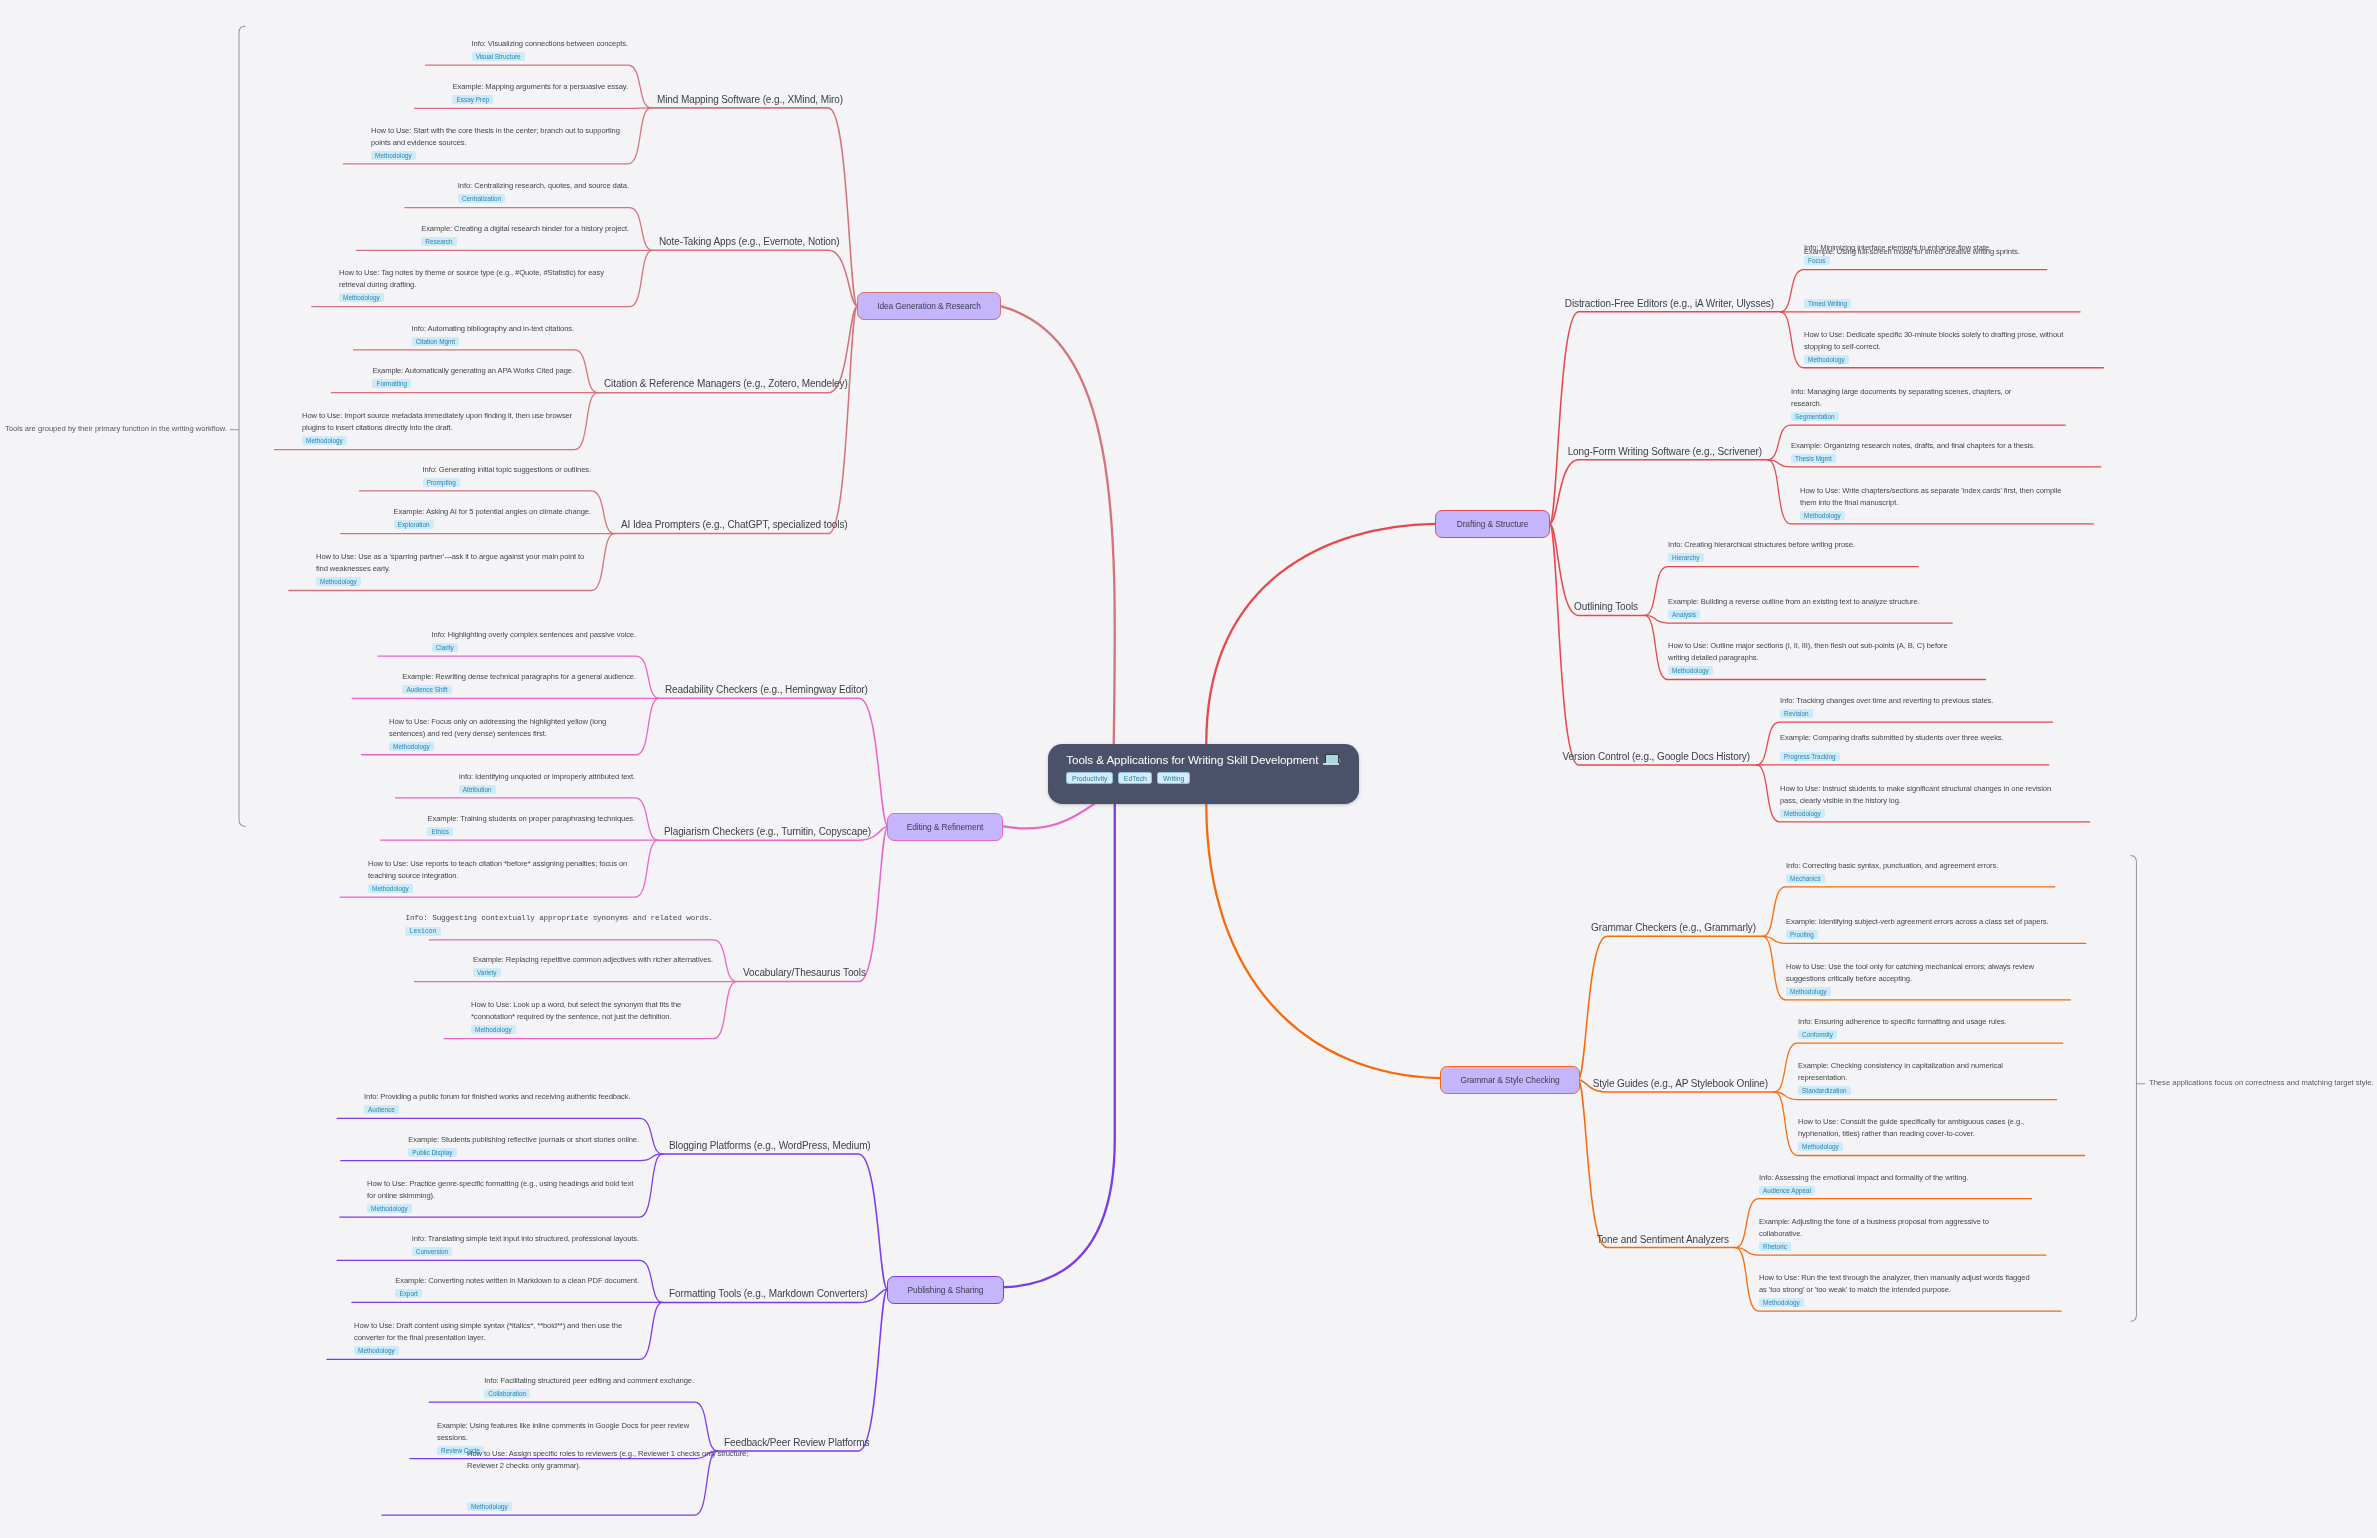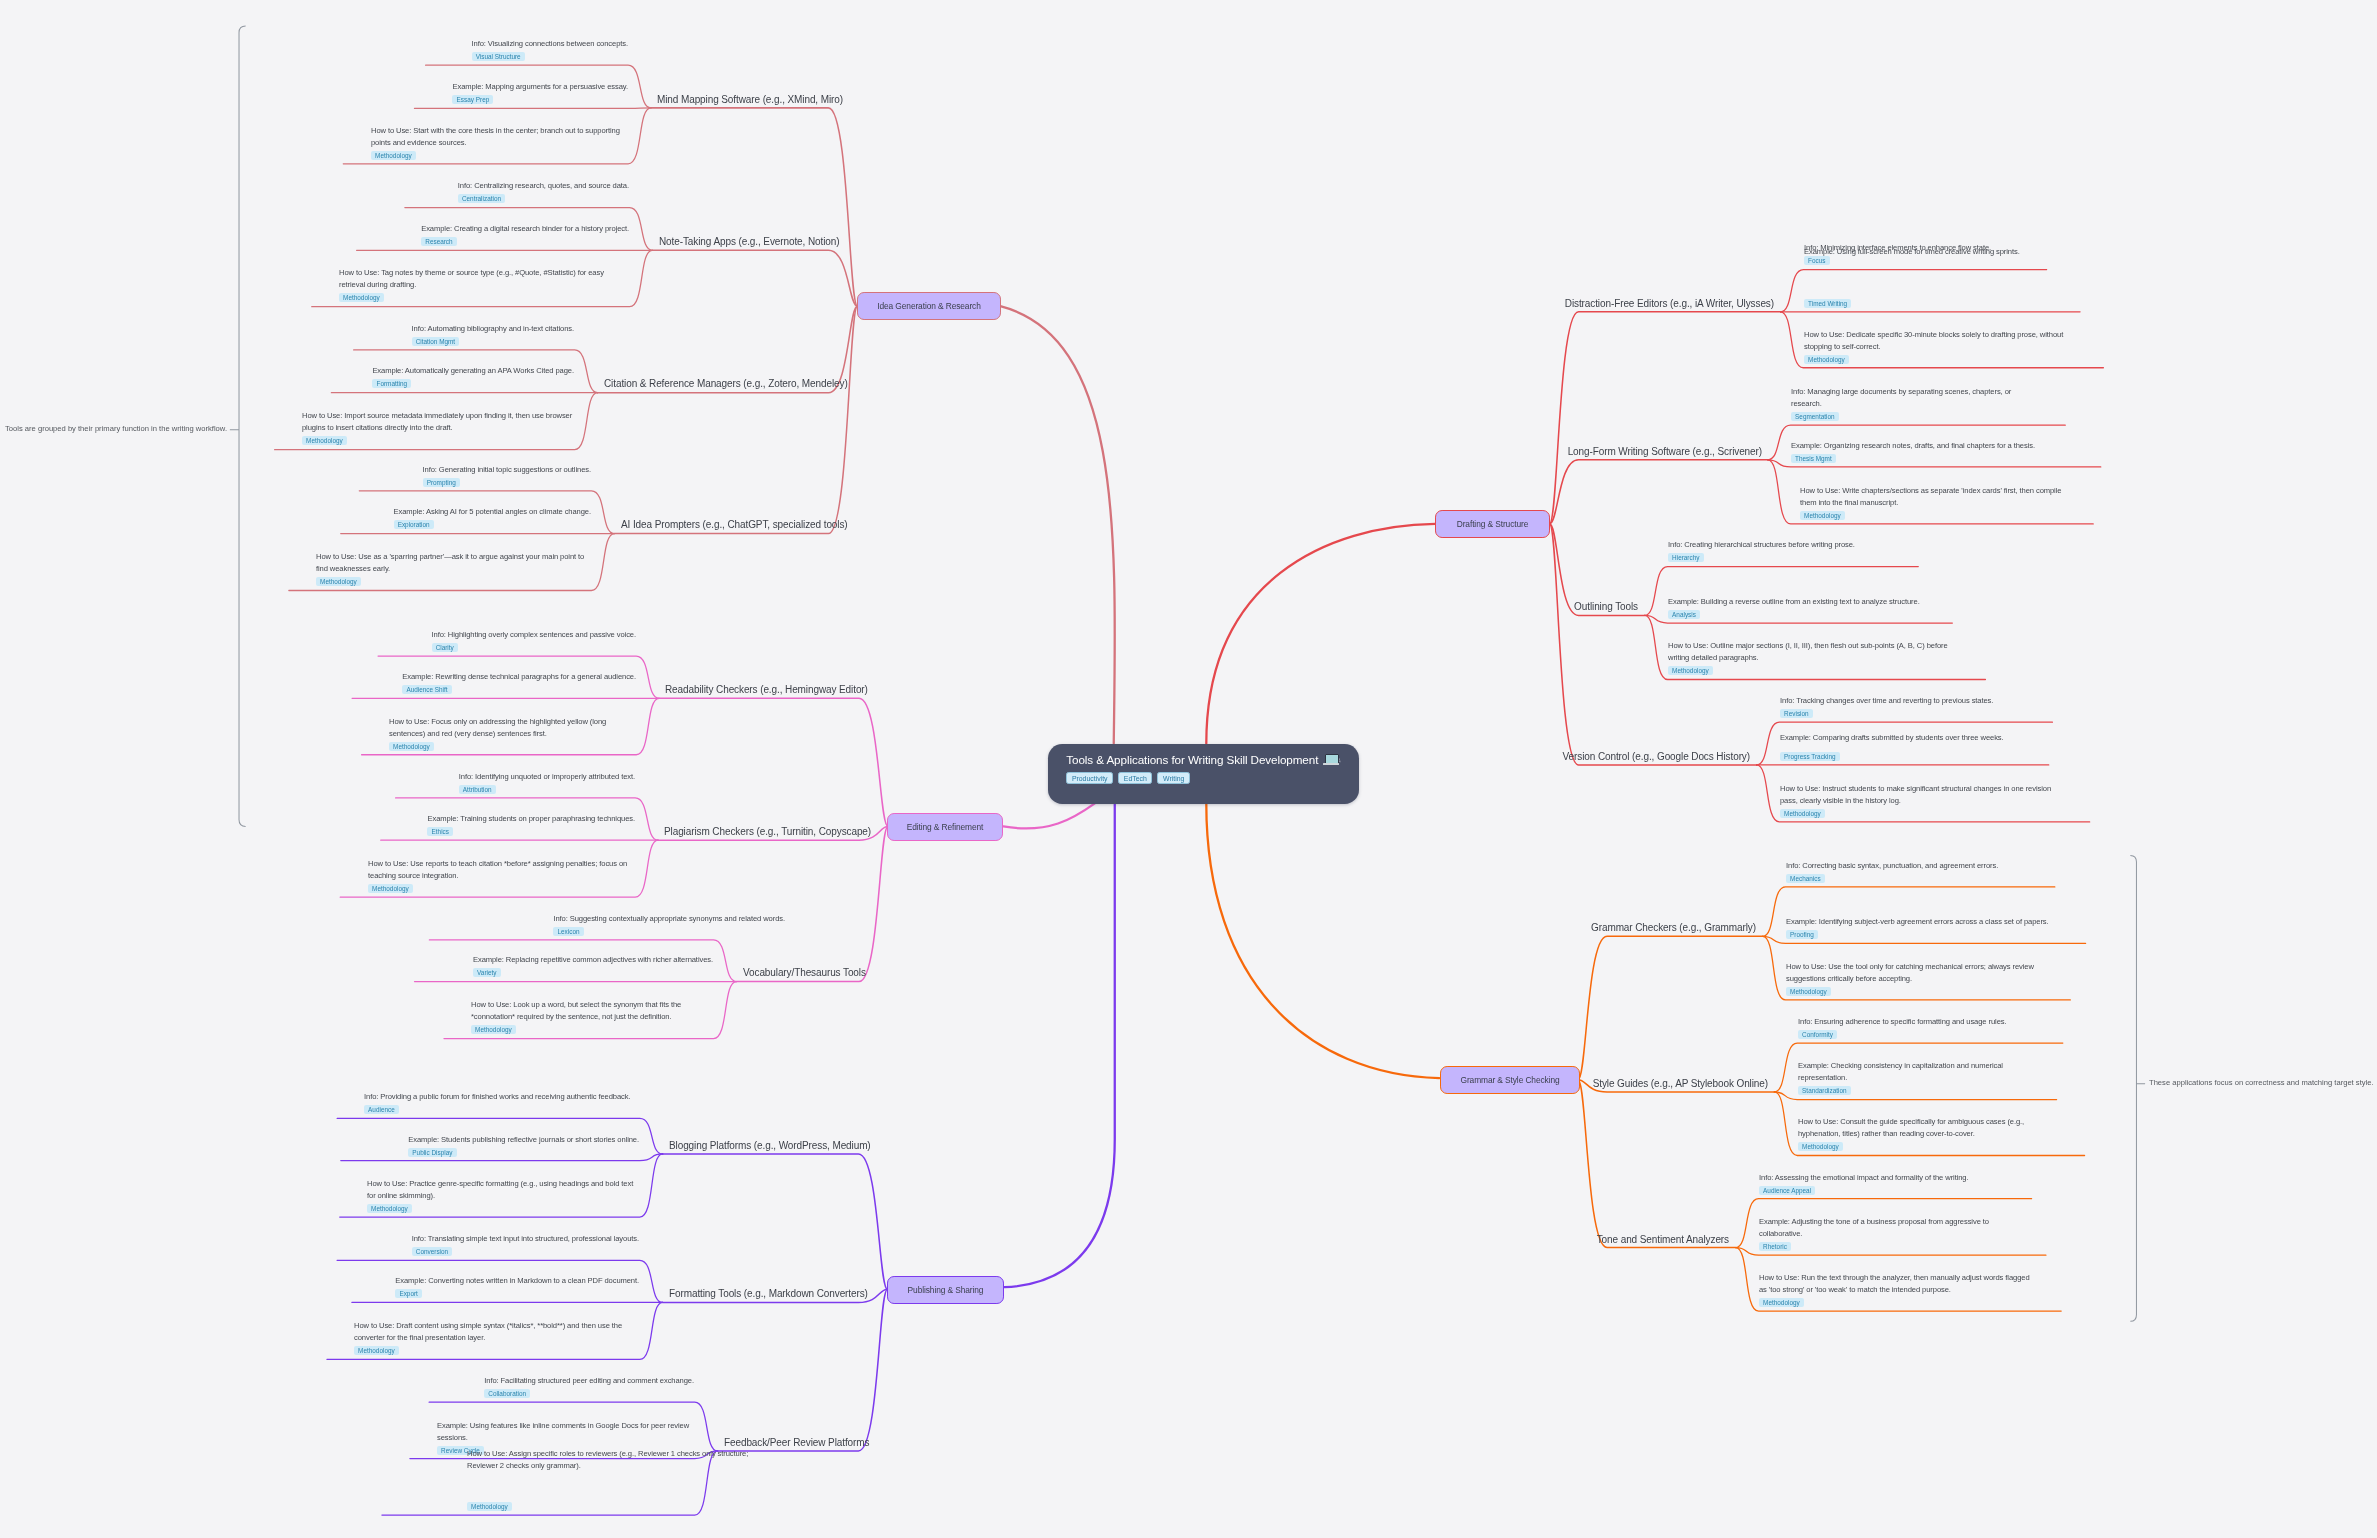--- a/index.html
+++ b/index.html
@@ -201,21 +201,21 @@
       </div>
       <div class="leaf nowrap" style="bottom: 702px; right: 1742px;">
         <div class="leaf-text">Example: Training students on proper paraphrasing techniques.</div>
         <span class="leaf-tag">Ethics</span>
       </div>
       <div class="leaf" style="bottom: 645px; width: 267px; right: 1742px;">
         <div class="leaf-text">How to Use: Use reports to teach citation *before* assigning penalties; focus on teaching source integration.</div>
         <span class="leaf-tag">Methodology</span>
       </div>
       <div class="tool-label" style="bottom: 560px; left: 743px;">Vocabulary/Thesaurus Tools</div>
-      <div class="leaf nowrap" style="bottom: 602px; right: 1592px;">
+      <div class="leaf nowrap" style="bottom: 602px; right: 1664px; font-family: Liberation Mono, monospace;">
         <div class="leaf-text">Info: Suggesting contextually appropriate synonyms and related words.</div>
         <span class="leaf-tag">Lexicon</span>
       </div>
       <div class="leaf nowrap" style="bottom: 561px; right: 1664px;">
         <div class="leaf-text">Example: Replacing repetitive common adjectives with richer alternatives.</div>
         <span class="leaf-tag">Variety</span>
       </div>
       <div class="leaf" style="bottom: 504px; width: 242px; right: 1664px;">
         <div class="leaf-text">How to Use: Look up a word, but select the synonym that fits the *connotation* required by the sentence, not just the definition.</div>
         <span class="leaf-tag">Methodology</span>

